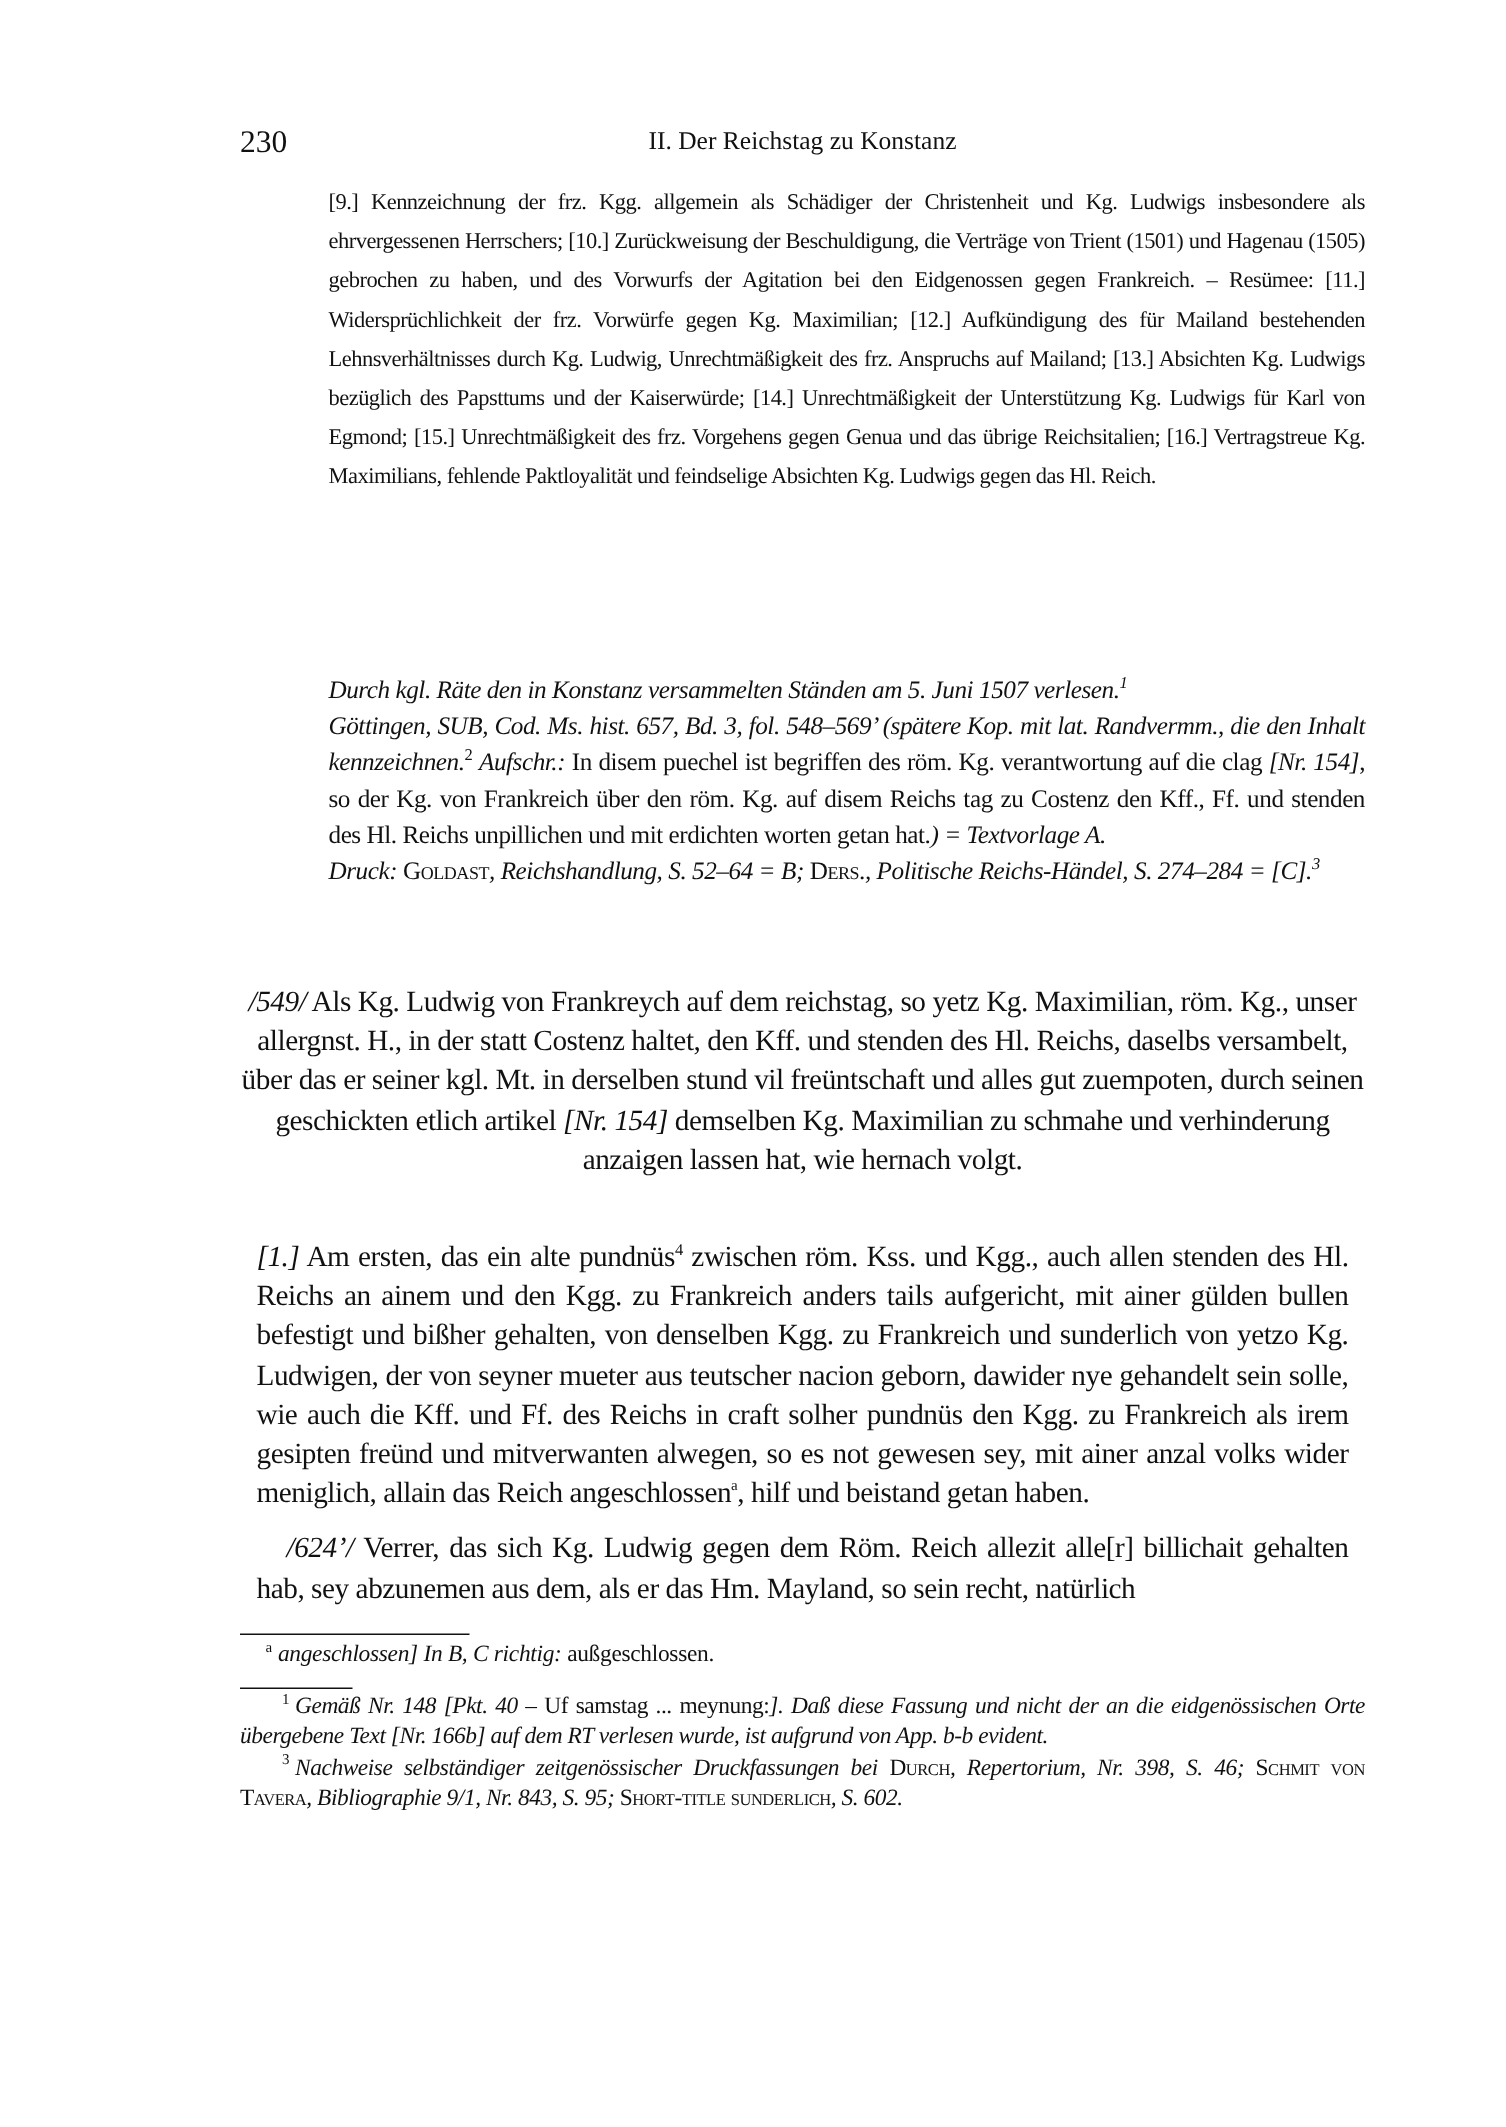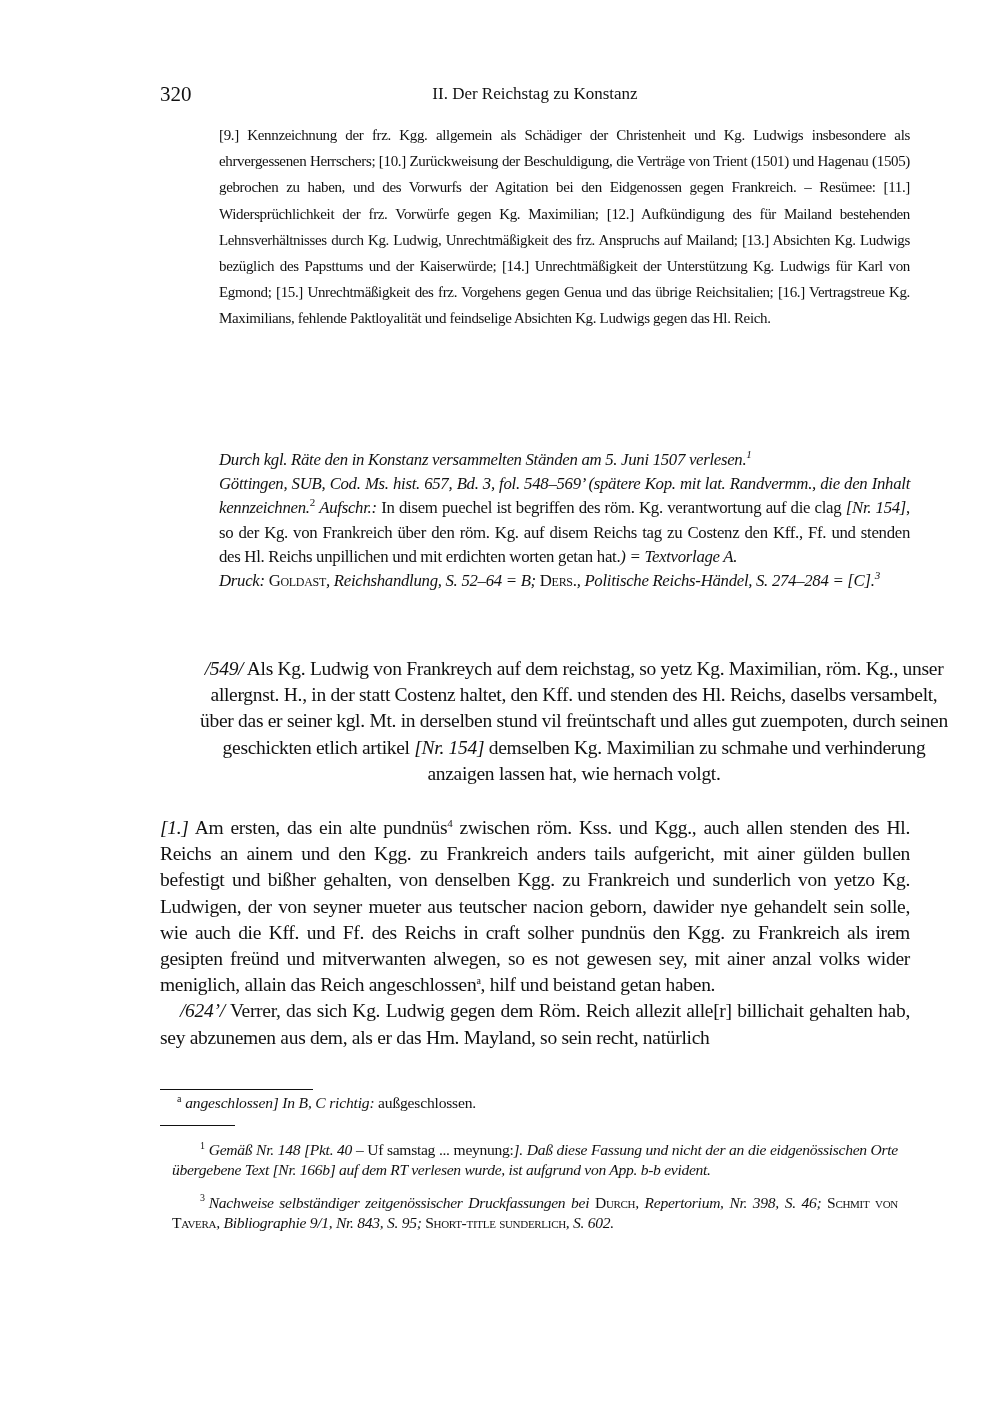--- a/index.html
+++ b/index.html
@@ -17,40 +17,40 @@
   .source {
     position: absolute; left: 219px; width: 691px; top: 448px;
     font-size: 16.8px; line-height: 24.2px; text-align: justify; letter-spacing: -0.3px;
   }
   .source .it { font-style: italic; }
   .sc { font-variant: small-caps; font-style: normal; }
   .source sup, .main sup { font-size: 11px; vertical-align: super; line-height: 0; }
   .source sup.it { font-style: italic; }
   .intro {
     position: absolute; left: 160px; width: 750px; top: 656px;
-    font-size: 19.5px; line-height: 26.2px; text-align: center; letter-spacing: -0.3px; margin-left: 39px;
+    font-size: 19.5px; line-height: 26.2px; text-align: center; letter-spacing: -0.3px;
   }
   .main {
     position: absolute; left: 160px; width: 750px; top: 815px;
     font-size: 19.5px; line-height: 26.2px; text-align: justify; letter-spacing: -0.3px;
   }
-  .main p { margin: 0; }
+  .main p { margin: 11px; }
   .main .indent { text-indent: 20px; }
   .it { font-style: italic; }
   .rule-short { position: absolute; left: 160px; height: 1px; background: #111; }
   .fn-a { position: absolute; left: 149px; width: 750px; top: 1093px; font-size: 15.6px; line-height: 20px; text-indent: 28px; letter-spacing: -0.2px; }
   .fns { position: absolute; left: 160px; width: 750px; top: 1128px; font-size: 15.6px; line-height: 20.3px; text-align: justify; letter-spacing: -0.3px; }
-  .fns p { margin: 12px; text-indent: 28px; }
+  .fns p { margin: 0; text-indent: 28px; }
   .fnmark { font-size: 10px; vertical-align: super; line-height: 0; font-style: normal; margin-right: 4px; }
 </style>
 </head>
 <body>
 
 <div>
-  <div class="page-number">320</div>
+  <div class="page-number">230</div>
   <div class="running-head">II. Der Reichstag zu Konstanz</div>
 </div>
 
 <div class="summary">[9.] Kennzeichnung der frz. Kgg. allgemein als Schädiger der Christenheit und Kg. Ludwigs insbesondere als ehrvergessenen Herrschers; [10.] Zurückweisung der Beschuldigung, die Verträge von Trient (1501) und Hagenau (1505) gebrochen zu haben, und des Vorwurfs der Agitation bei den Eidgenossen gegen Frankreich. – Resümee: [11.] Widersprüchlichkeit der frz. Vorwürfe gegen Kg. Maximilian; [12.] Aufkündigung des für Mailand bestehenden Lehnsverhältnisses durch Kg. Ludwig, Unrechtmäßigkeit des frz. Anspruchs auf Mailand; [13.] Absichten Kg. Ludwigs bezüglich des Papsttums und der Kaiserwürde; [14.] Unrechtmäßigkeit der Unterstützung Kg. Ludwigs für Karl von Egmond; [15.] Unrechtmäßigkeit des frz. Vorgehens gegen Genua und das übrige Reichsitalien; [16.] Vertragstreue Kg. Maximilians, fehlende Paktloyalität und feindselige Absichten Kg. Ludwigs gegen das Hl. Reich.</div>
 
 <div class="source">
   <span class="it">Durch kgl. Räte den in Konstanz versammelten Ständen am 5. Juni 1507 verlesen.</span><sup class="it">1</sup><br>
   <span class="it">Göttingen, SUB, Cod. Ms. hist. 657, Bd. 3, fol. 548–569’ (spätere Kop. mit lat. Randvermm., die den Inhalt kennzeichnen.</span><sup>2</sup>
   <span class="it">Aufschr.:</span>
   <span>In disem puechel ist begriffen des röm. Kg. verantwortung auf die clag</span>

